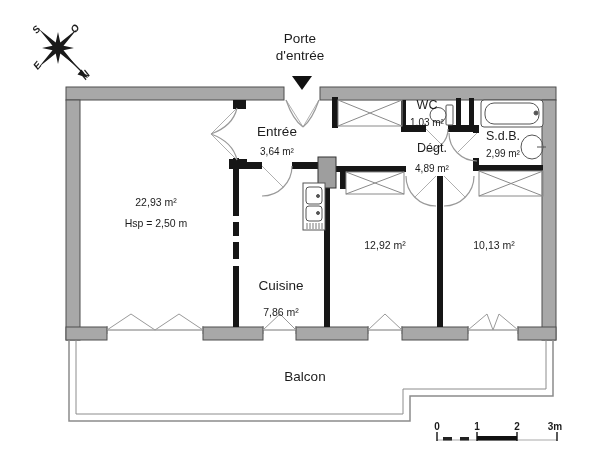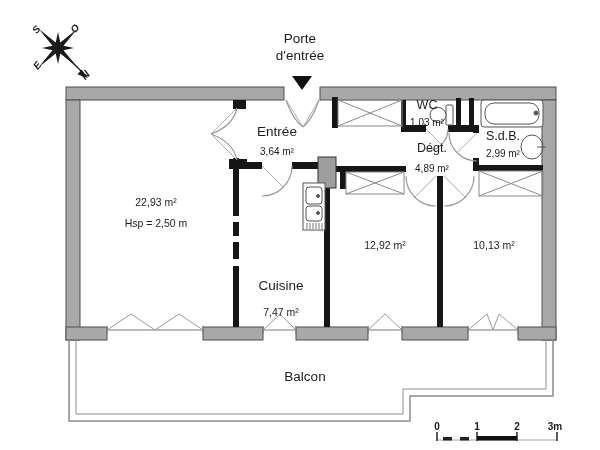--- a/index.html
+++ b/index.html
@@ -194,21 +194,21 @@
   <div class="room-area tight">2,99 m²</div>
 </div>
 
 <div class="lbl" style="left:404px;top:141px;width:56px;">
   <div class="room-name small">Dégt.</div>
   <div class="room-area tight" style="margin-top:6px;">4,89 m²</div>
 </div>
 
 <div class="lbl" style="left:231px;top:234px;width:100px;margin-top:44px;">
   <div class="room-name">Cuisine</div>
-  <div class="room-area" style="margin-top:11px;">7,47 m²</div>
+  <div class="room-area" style="margin-top:11px;">7,86 m²</div>
 </div>
 
 <div class="lbl" style="left:325px;top:234px;width:120px;">
   <div class="room-area" style="margin-top:5px;">12,92 m²</div>
 </div>
 
 <div class="lbl" style="left:434px;top:234px;width:120px;">
   <div class="room-area" style="margin-top:5px;">10,13 m²</div>
 </div>
 

